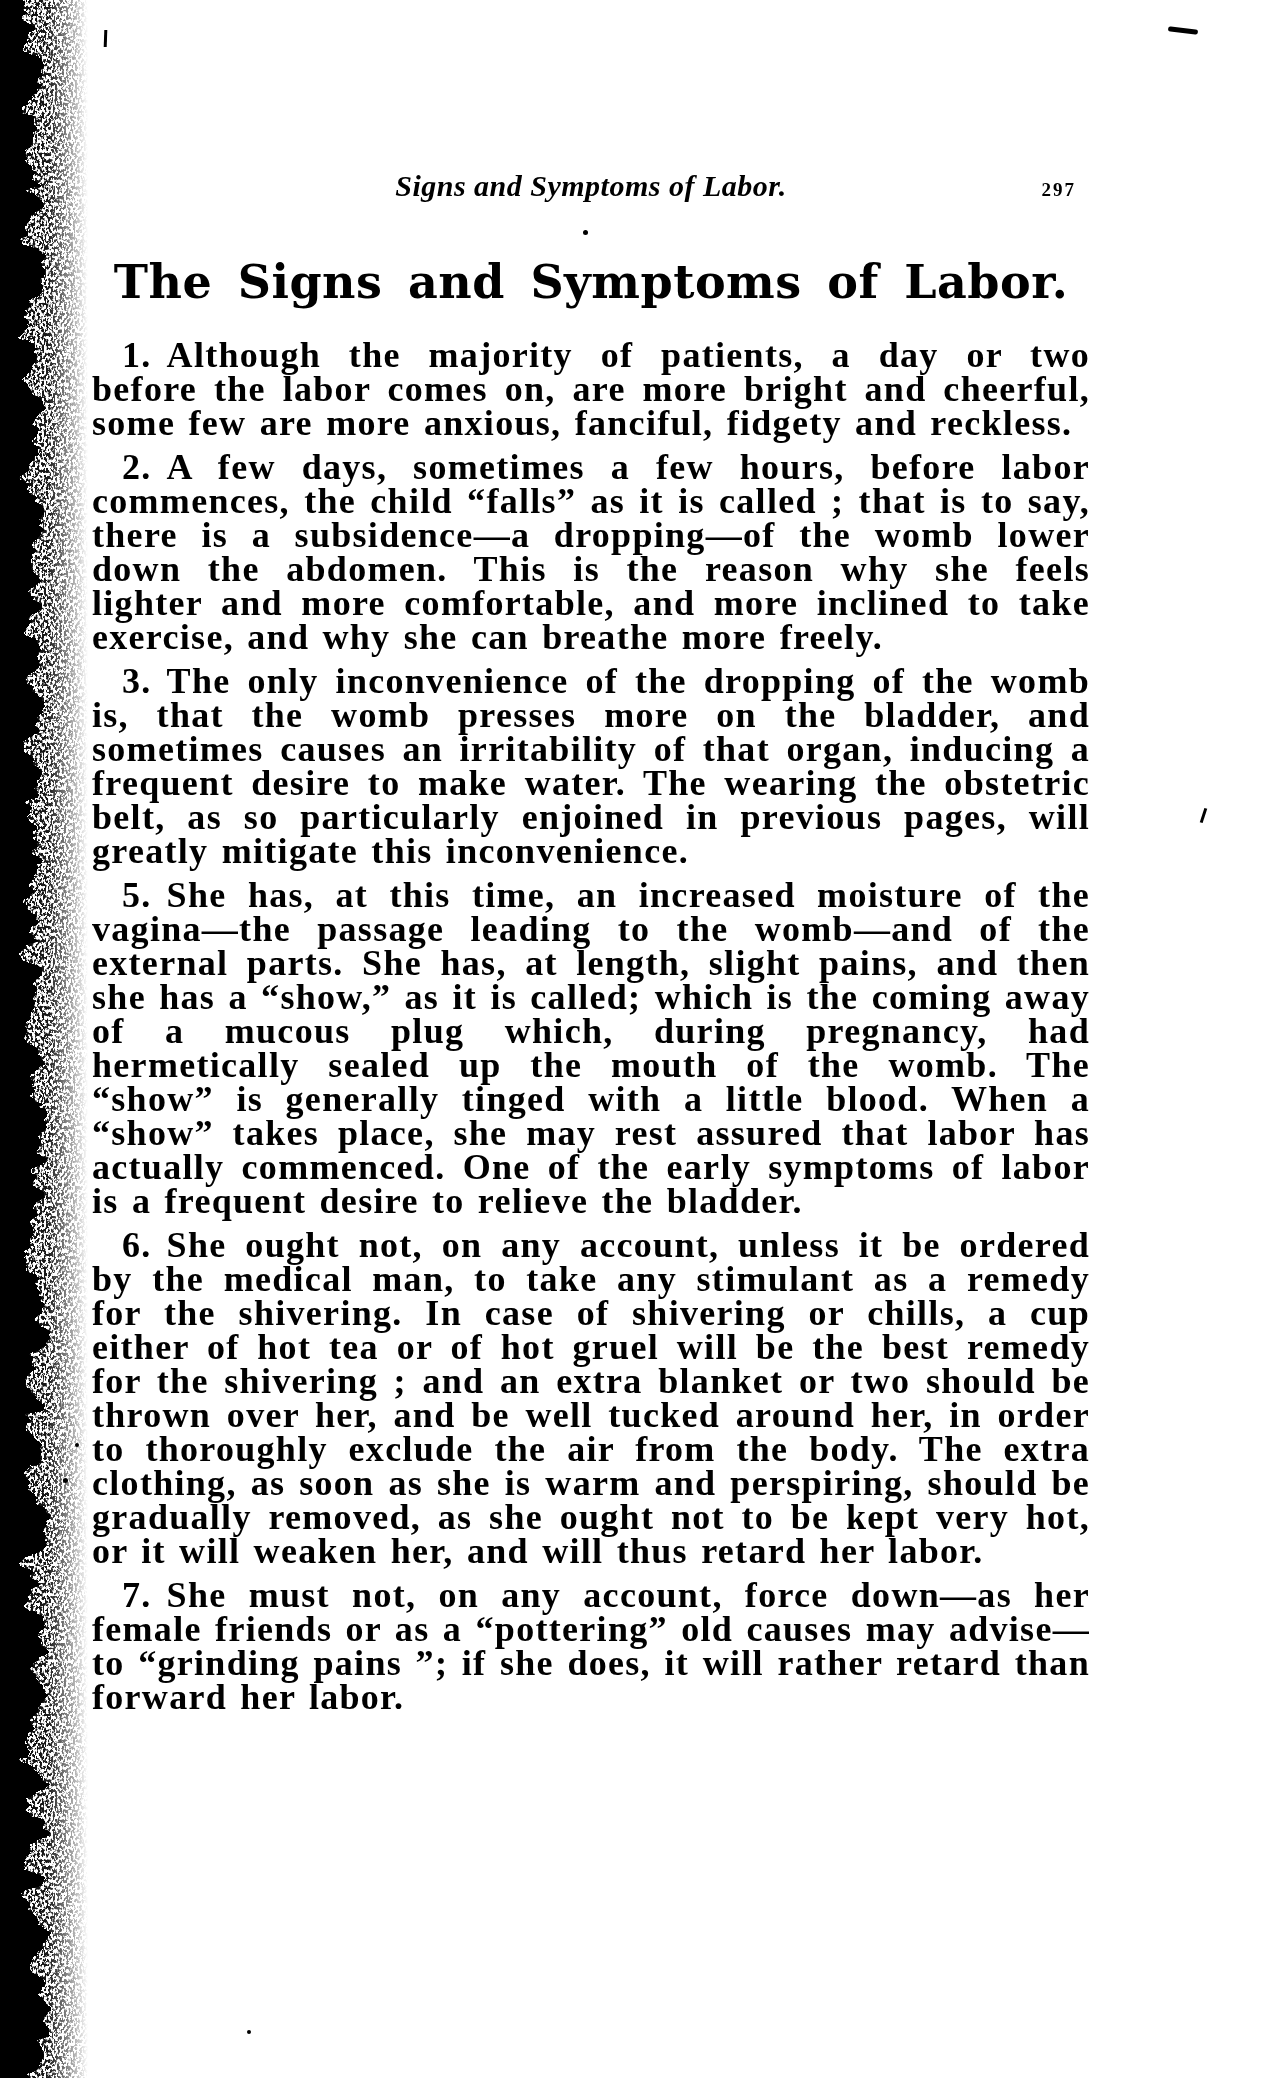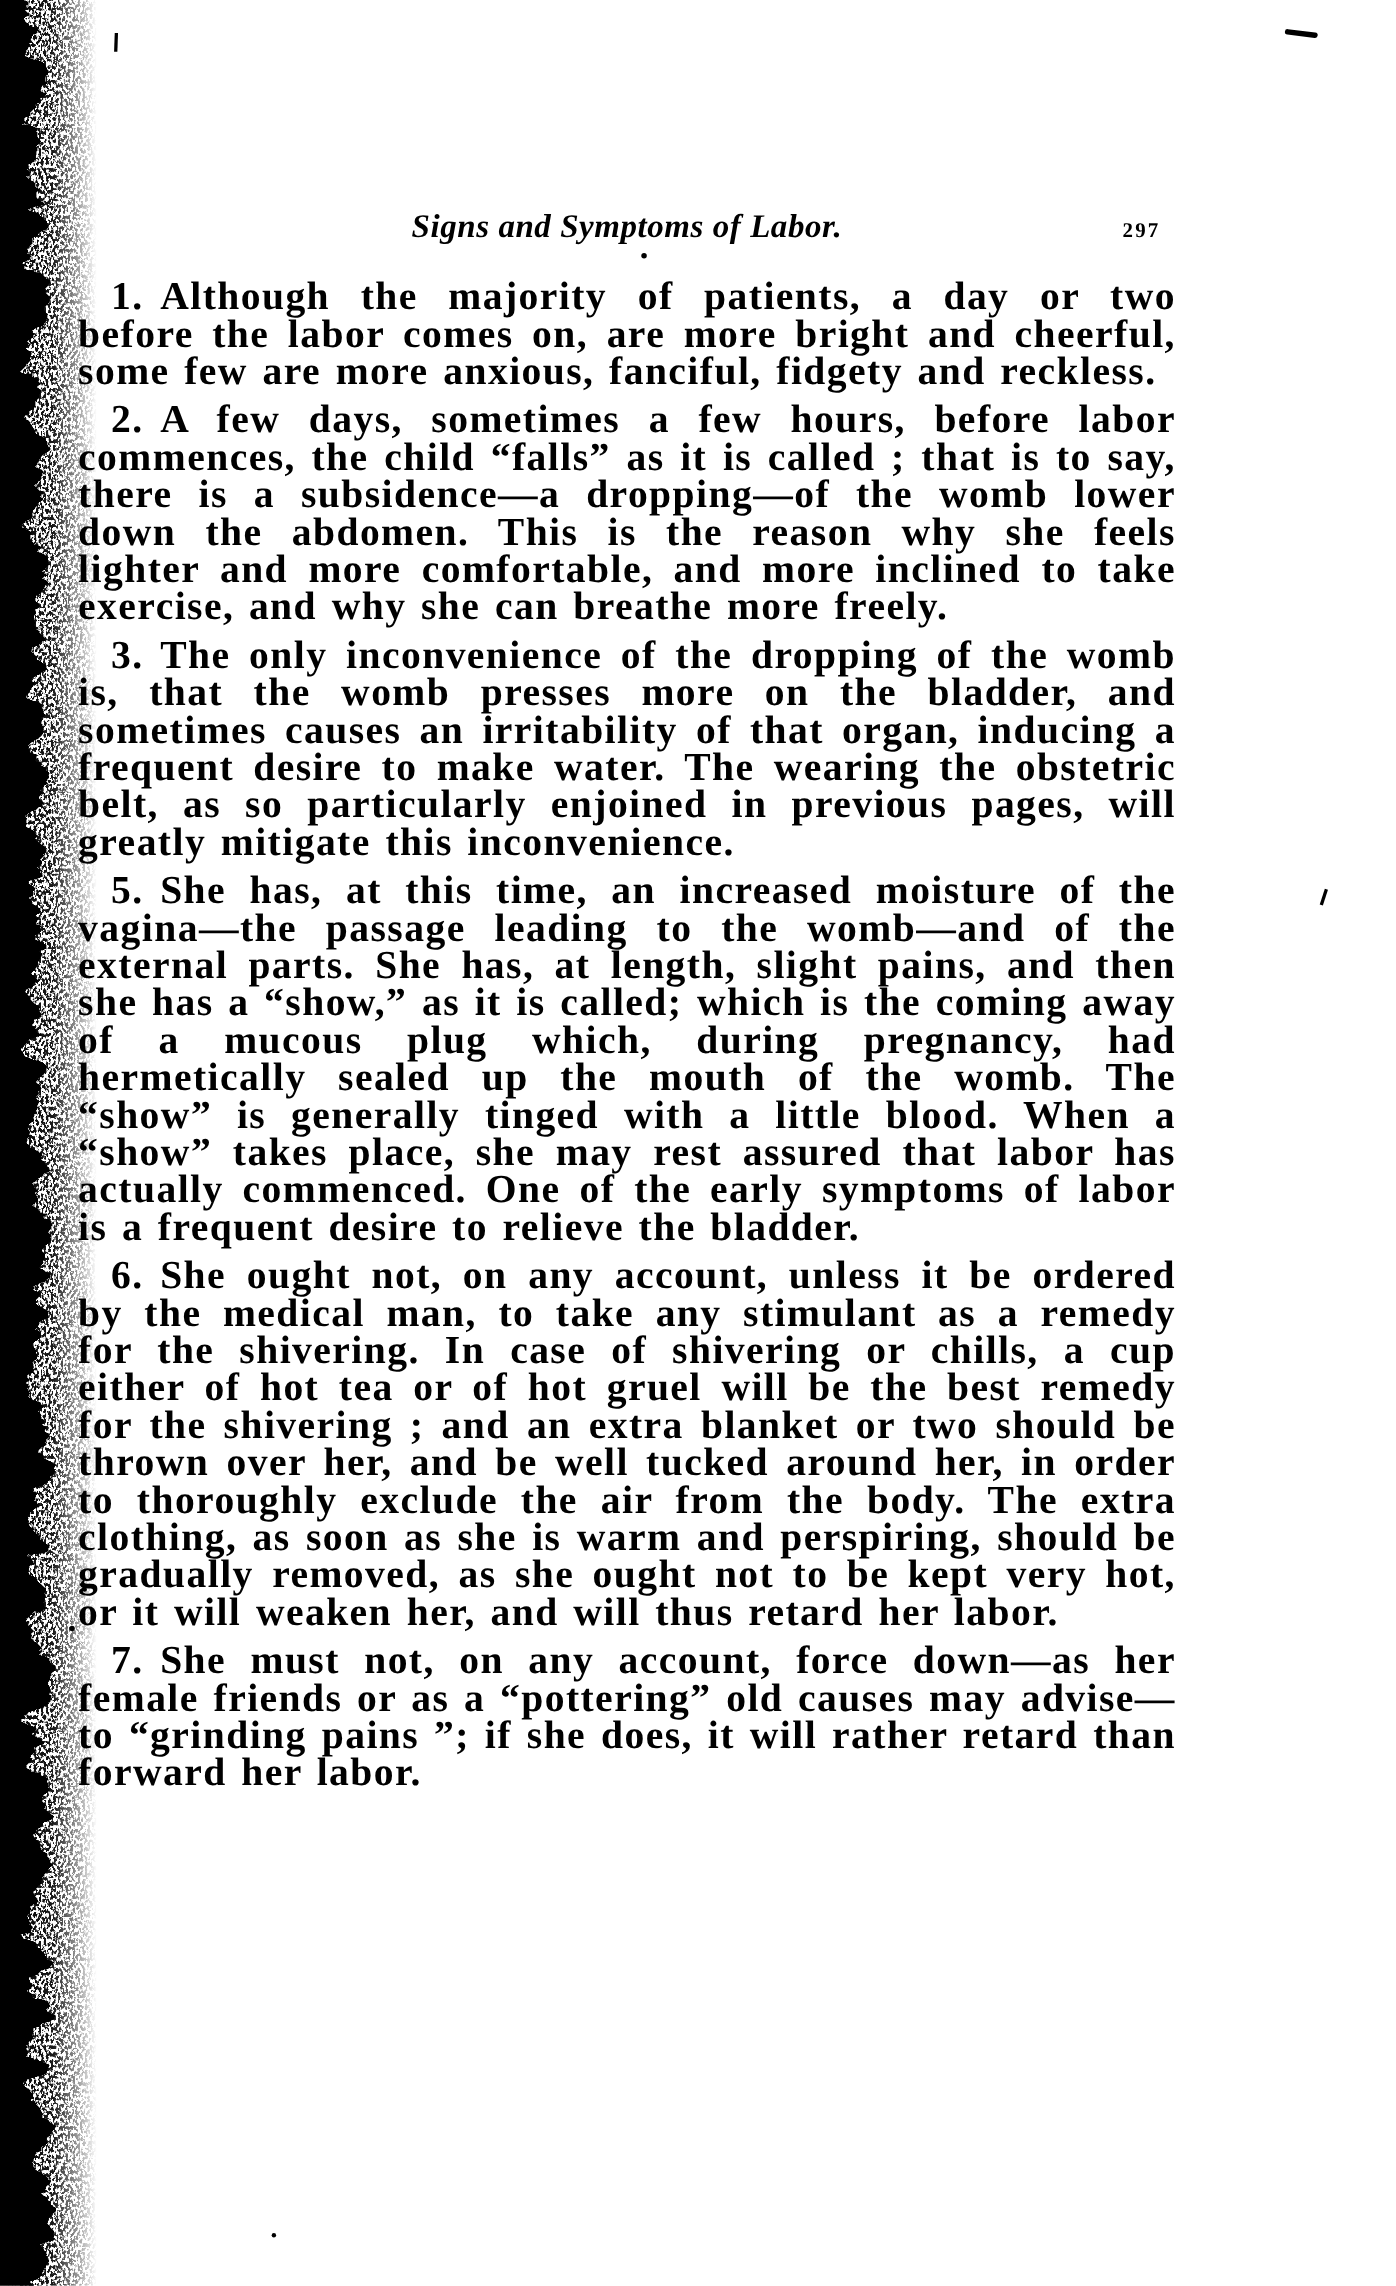--- a/index.html
+++ b/index.html
@@ -17,24 +17,23 @@
   .scan-edge {
     position: absolute;
     left: 0; top: 0;
     width: 120px; height: 2078px;
     display: block;
     pointer-events: none;
   }
 
   .content {
     position: absolute;
-    left: 71px;
+    left: 92px;
     top: 168px;
     width: 998px;
-    margin-top: 20px;
   }
 
   .running-head {
     position: relative;
     text-align: center;
     font-style: italic;
     font-weight: bold;
     font-size: 30px;
     line-height: 36px;
     letter-spacing: 0.5px;
@@ -110,20 +109,21 @@
   <rect x="8" y="0" width="80" height="2078" fill="url(#fadeR)" filter="url(#speckles)"></rect>
 </svg>
 
 <div class="content">
 
   <div class="running-head">
     <span>Signs and Symptoms of Labor.</span>
     <span class="page-number">297</span>
   </div>
 
+  <h1 class="title">The Signs and Symptoms of Labor.</h1>
 
   <div class="body-text">
     <p class="para"><span class="num">1.</span><span>Although the majority of patients, a day or two before the labor comes on, are more bright and cheerful, some few are more anxious, fanciful, fidgety and reckless.</span></p>
 
     <p class="para"><span class="num">2.</span><span>A few days, sometimes a few hours, before labor commences, the child “falls” as it is called ; that is to say, there is a subsidence—a dropping—of the womb lower down the abdomen. This is the reason why she feels lighter and more comfortable, and more inclined to take exercise, and why she can breathe more freely.</span></p>
 
     <p class="para"><span class="num">3.</span><span>The only inconvenience of the dropping of the womb is, that the womb presses more on the bladder, and sometimes causes an irritability of that organ, inducing a frequent desire to make water. The wearing the obstetric belt, as so particularly enjoined in previous pages, will greatly mitigate this inconvenience.</span></p>
 
 
     <p class="para"><span class="num">5.</span><span>She has, at this time, an increased moisture of the vagina—the passage leading to the womb—and of the external parts. She has, at length, slight pains, and then she has a “show,” as it is called; which is the coming away of a mucous plug which, during pregnancy, had hermetically sealed up the mouth of the womb. The “show” is generally tinged with a little blood. When a “show” takes place, she may rest assured that labor has actually commenced. One of the early symptoms of labor is a frequent desire to relieve the bladder.</span></p>

